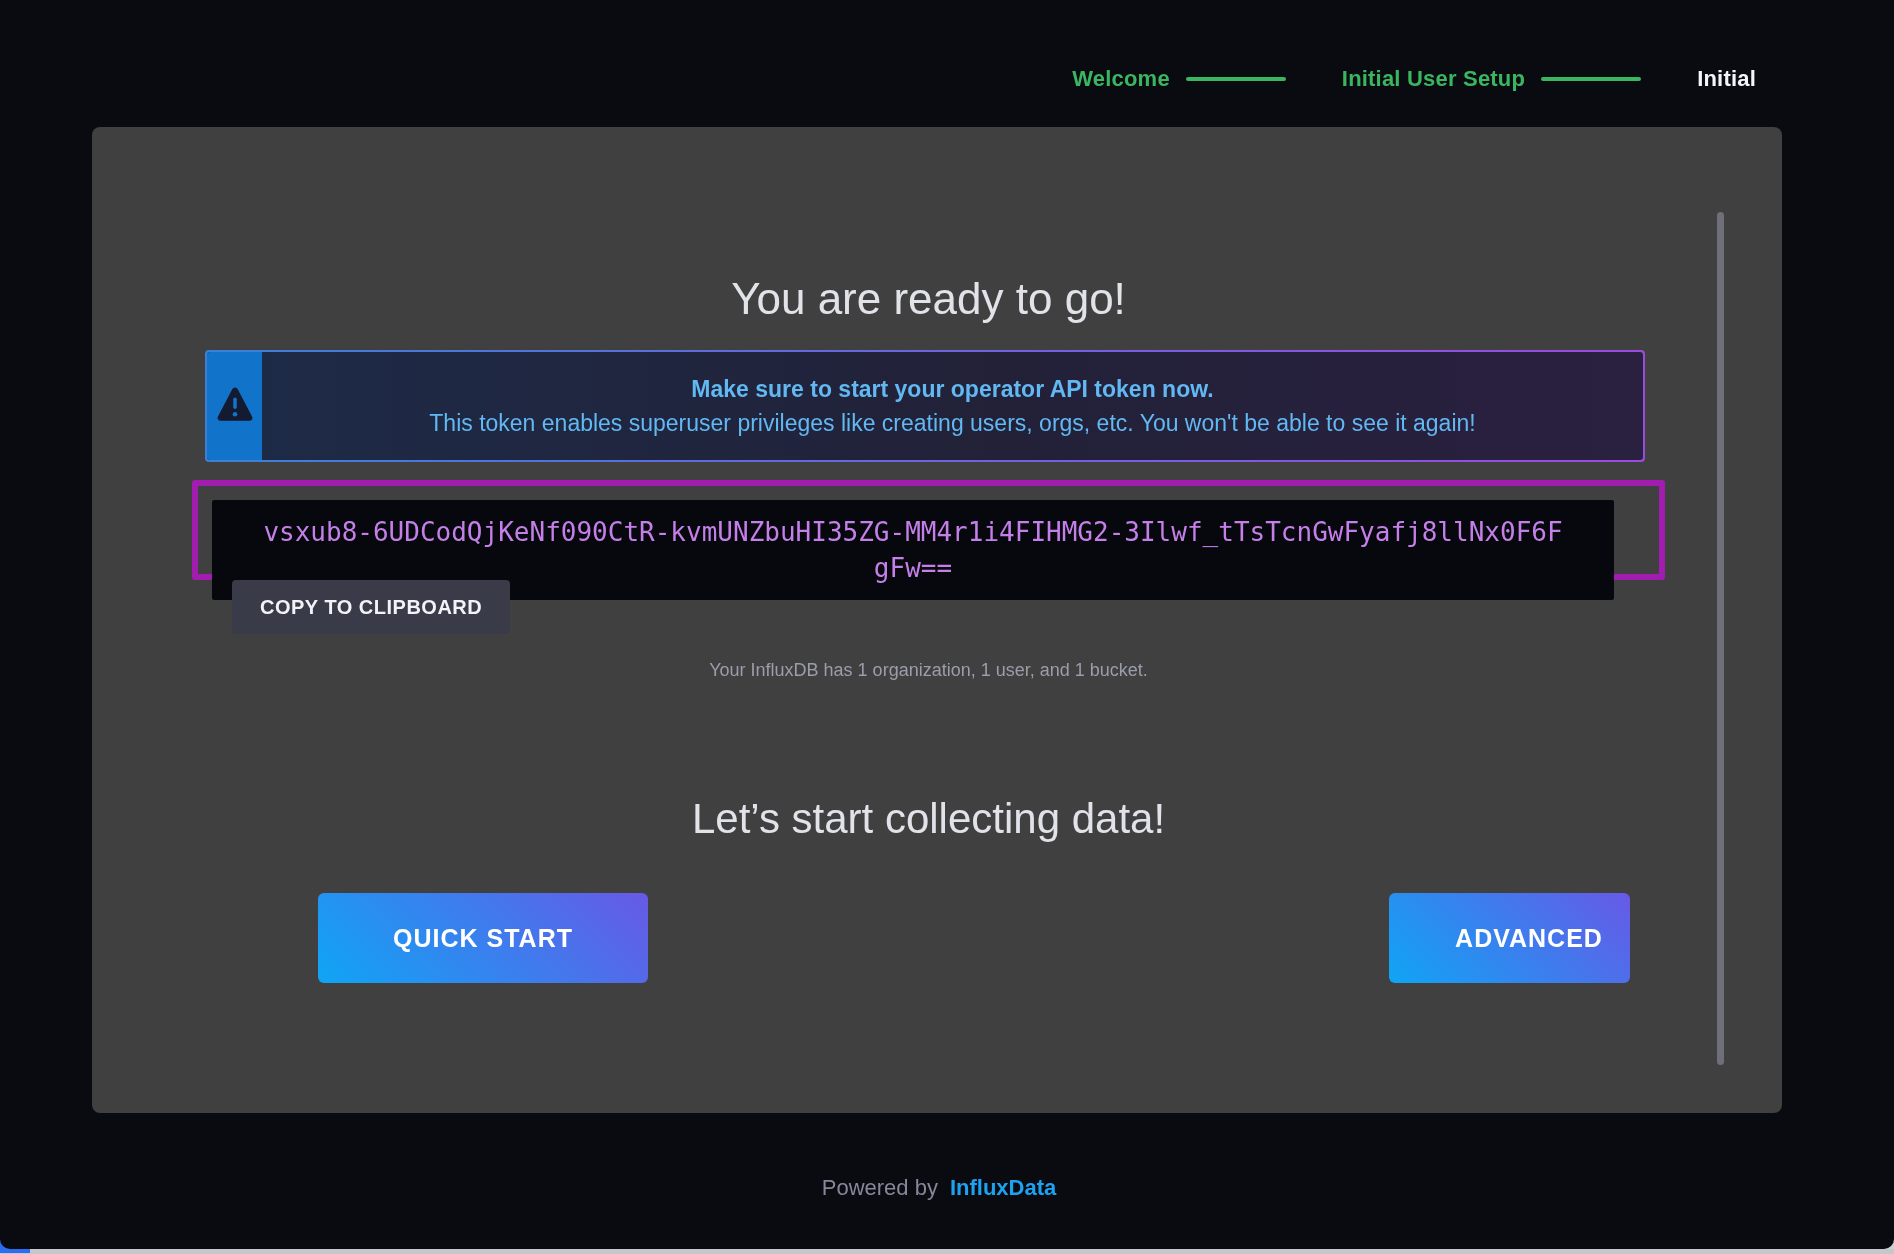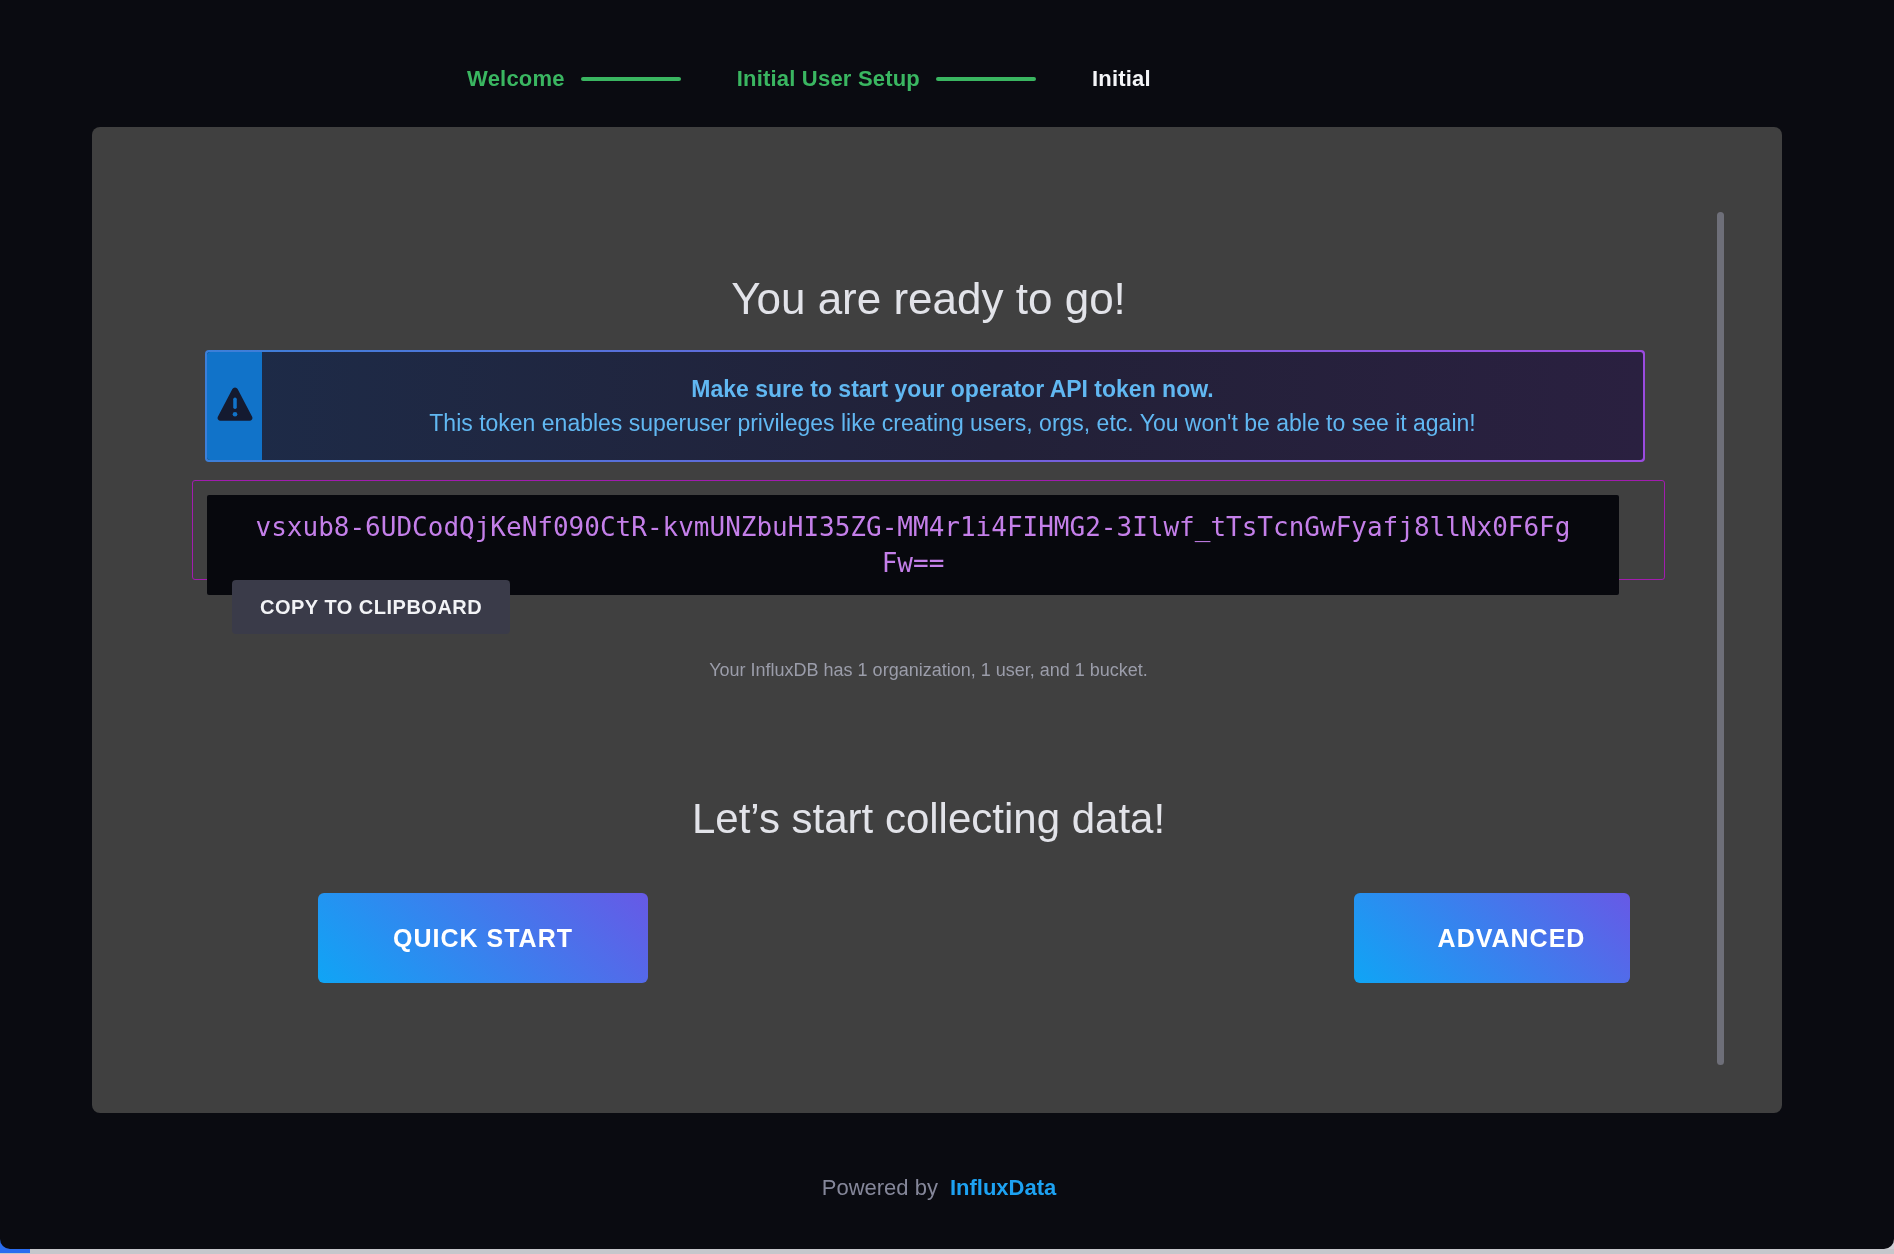--- a/index.html
+++ b/index.html
@@ -14,21 +14,21 @@
     border-radius:0 0 10px 10px;
     z-index:1;
   }
   .blue-chip{
     position:absolute;left:0;bottom:1px;width:30px;height:23px;
     background:#2b6df0;z-index:0;
   }
   
   .stepper{
     position:absolute;top:66px;left:0;right:0;
-    display:flex;justify-content:center;align-items:center;
+    display:flex;justify-content:flex-end;align-items:center;
   }
   .stepper-inner{
     position:relative;left:-138px;
     display:flex;align-items:center;
   }
   .step-label{
     font-size:22px;font-weight:bold;color:#3ab661;letter-spacing:.2px;
   }
   .step-label.current{color:#f4f5f8;}
   .step-connector{
@@ -66,21 +66,21 @@
   }
   .banner-text{
     flex:1;display:flex;flex-direction:column;justify-content:center;
     text-align:center;color:#61b8f2;font-size:23px;line-height:34px;
     padding:18px 30px;
   }
   .banner-heading{font-weight:bold;}
   
   .token-outline{
     margin-top:18px;
-    border:1px solid #a21caf;border-radius:3px;
+    border:6px solid #a21caf;border-radius:3px;
     box-sizing:border-box;height:100px;
   }
   .token-code{
     margin:14px 45px 14px 14px;height:100px;box-sizing:border-box;
     background:#07080d;border-radius:2px;
     padding:14px 45px;
     font-family:"DejaVu Sans Mono", monospace;
     font-size:26px;line-height:36px;color:#c47fe9;
     text-align:center;word-break:break-all;
   }
@@ -104,21 +104,21 @@
     margin-top:50px;margin-left:126px;margin-right:35px;
     display:flex;justify-content:space-between;align-items:center;
   }
   .action-btn{
     border:none;cursor:pointer;height:90px;border-radius:6px;
     background:linear-gradient(45deg,#0fa5f5 0%,#6759e6 100%);
     color:#ffffff;font-family:"Liberation Sans", sans-serif;
     font-size:25px;font-weight:bold;letter-spacing:1px;
   }
   .action-btn.w1{width:330px;}
-  .action-btn.w2{width:276px;padding-left:45px;}
+  .action-btn.w2{width:241px;padding-left:45px;}
   .action-btn.w3{width:375px;}
   
   .footer{
     position:absolute;top:1168px;left:0;right:16px;height:40px;
     display:flex;align-items:center;justify-content:center;gap:12px;
   }
   .footer-powered{font-size:22px;color:#85879a;}
   .footer-brand{font-size:22px;font-weight:bold;color:#1da2f2;}
   .bottom-strip{
     position:absolute;left:0;right:0;bottom:0;height:5px;background:#c6c7cc;z-index:-1;

